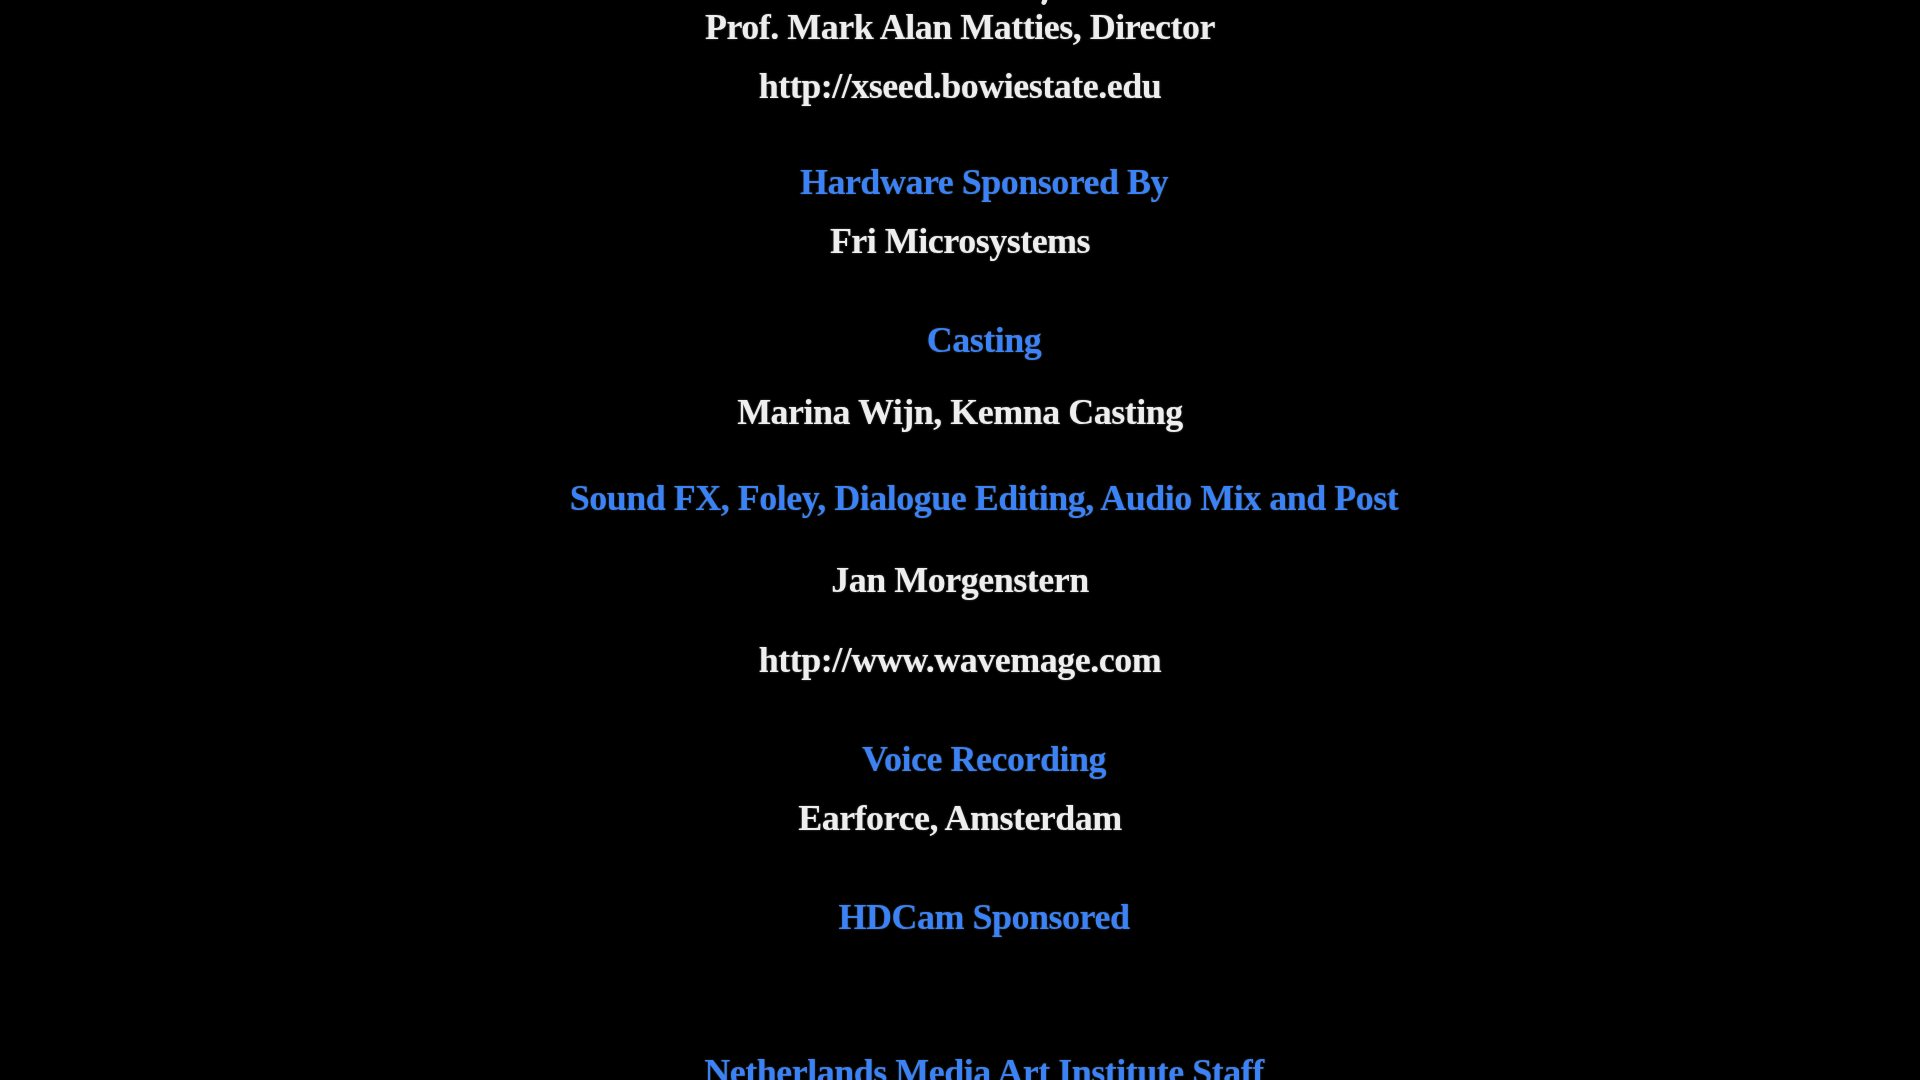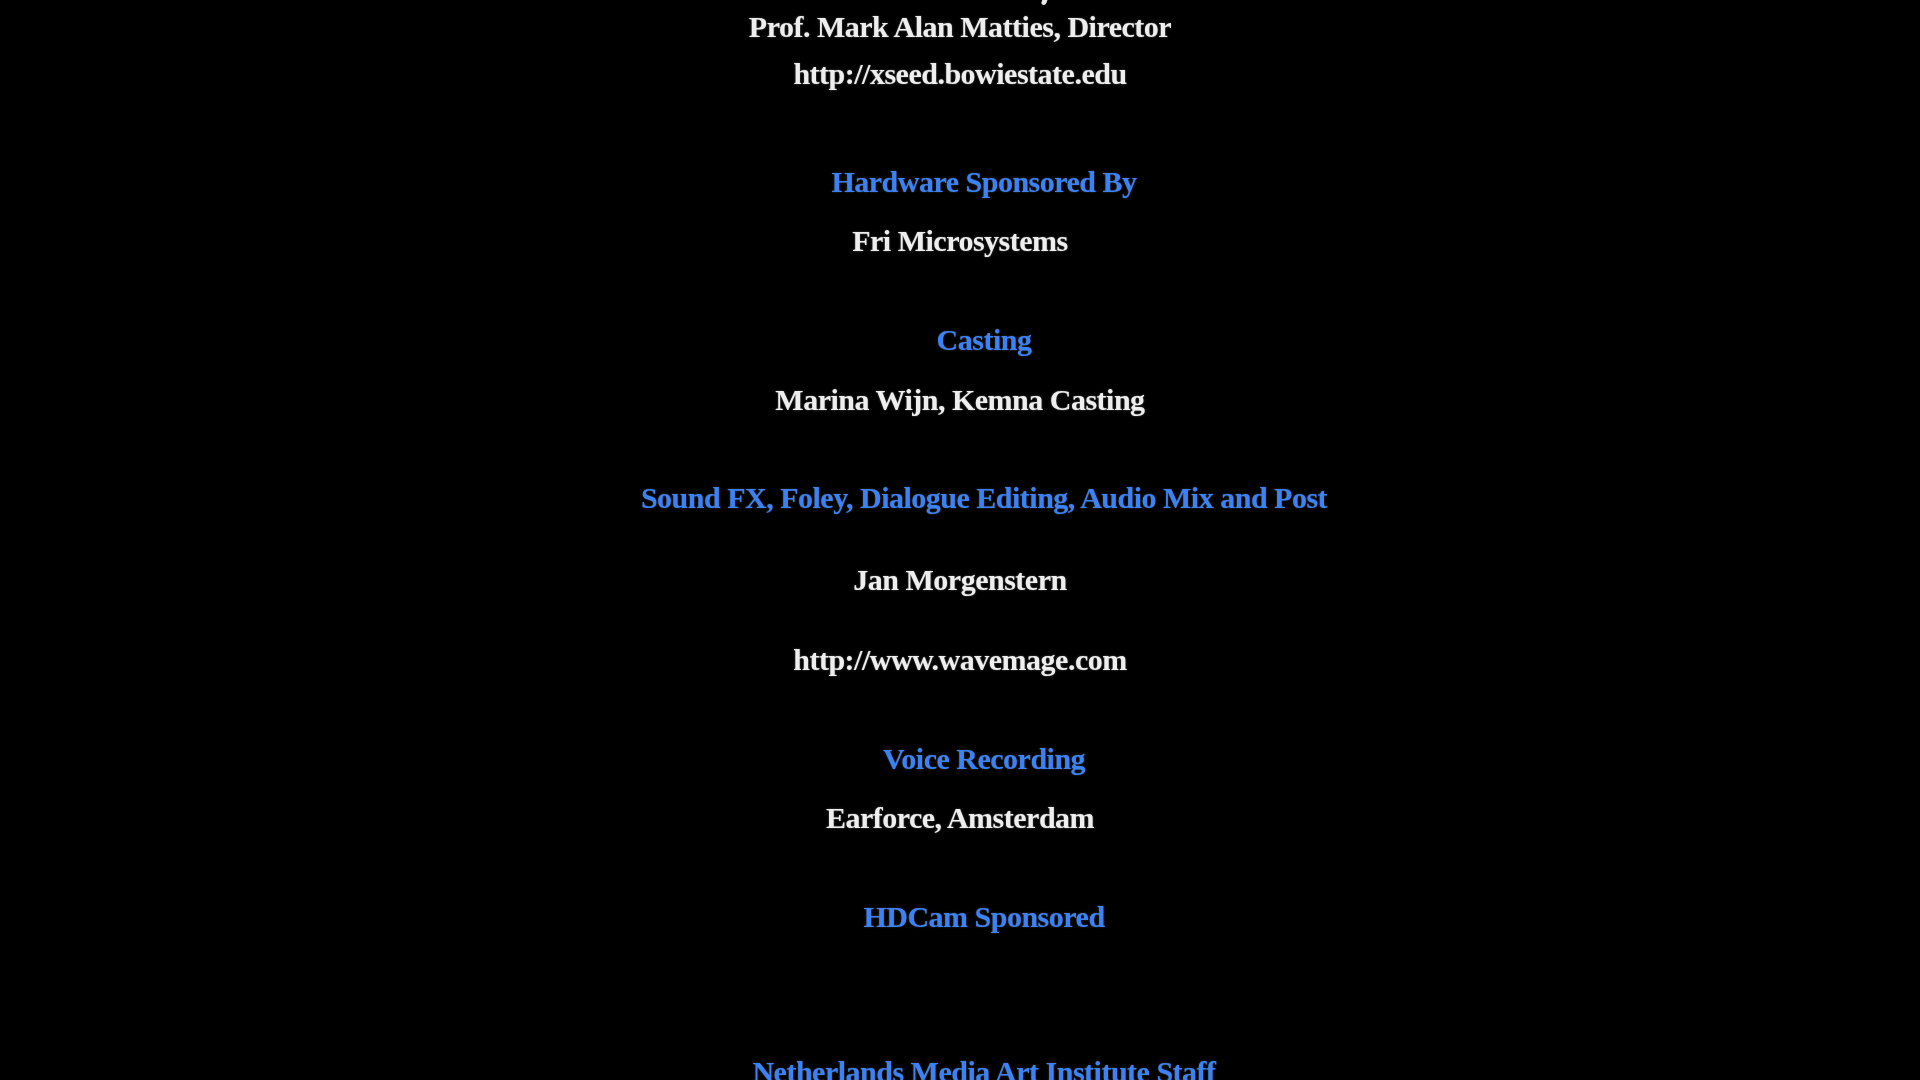--- a/index.html
+++ b/index.html
@@ -14,21 +14,21 @@
     background: #000000;
     overflow: hidden;
     font-family: "Liberation Serif", "DejaVu Serif", serif;
   }
   .line {
     position: absolute;
     left: 0;
     width: 1920px;
     text-align: center;
     font-weight: 700;
-    font-size: 30px;
+    font-size: 36px;
     line-height: 44px;
     letter-spacing: -0.5px;
     white-space: nowrap;
   }
   .heading {
     color: #3b82f6;
     text-shadow: 0 0 2px rgba(150,150,150,0.45);
     padding-left: 24px;
   }
   .name {
@@ -48,27 +48,27 @@
   }
 </style>
 </head>
 <body>
 
 <div class="screen">
 
   <div class="frag"></div>
 
   <div class="line name" style="top:5px">Prof. Mark Alan Matties, Director</div>
-  <div class="line name" style="top:52px">http://xseed.bowiestate.edu</div>
+  <div class="line name" style="top:64px">http://xseed.bowiestate.edu</div>
 
   <div class="line heading" style="top:160px">Hardware Sponsored By</div>
   <div class="line name" style="top:219px">Fri Microsystems</div>
 
   <div class="line heading" style="top:318px">Casting</div>
-  <div class="line name" style="top:378px">Marina Wijn, Kemna Casting</div>
+  <div class="line name" style="top:390px">Marina Wijn, Kemna Casting</div>
 
   <div class="line heading" style="top:476px">Sound FX, Foley, Dialogue Editing, Audio Mix and Post</div>
   <div class="line name" style="top:558px">Jan Morgenstern</div>
   <div class="line name" style="top:638px">http://www.wavemage.com</div>
 
   <div class="line heading" style="top:737px">Voice Recording</div>
   <div class="line name" style="top:796px">Earforce, Amsterdam</div>
 
   <div class="line heading" style="top:895px">HDCam Sponsored</div>
 

